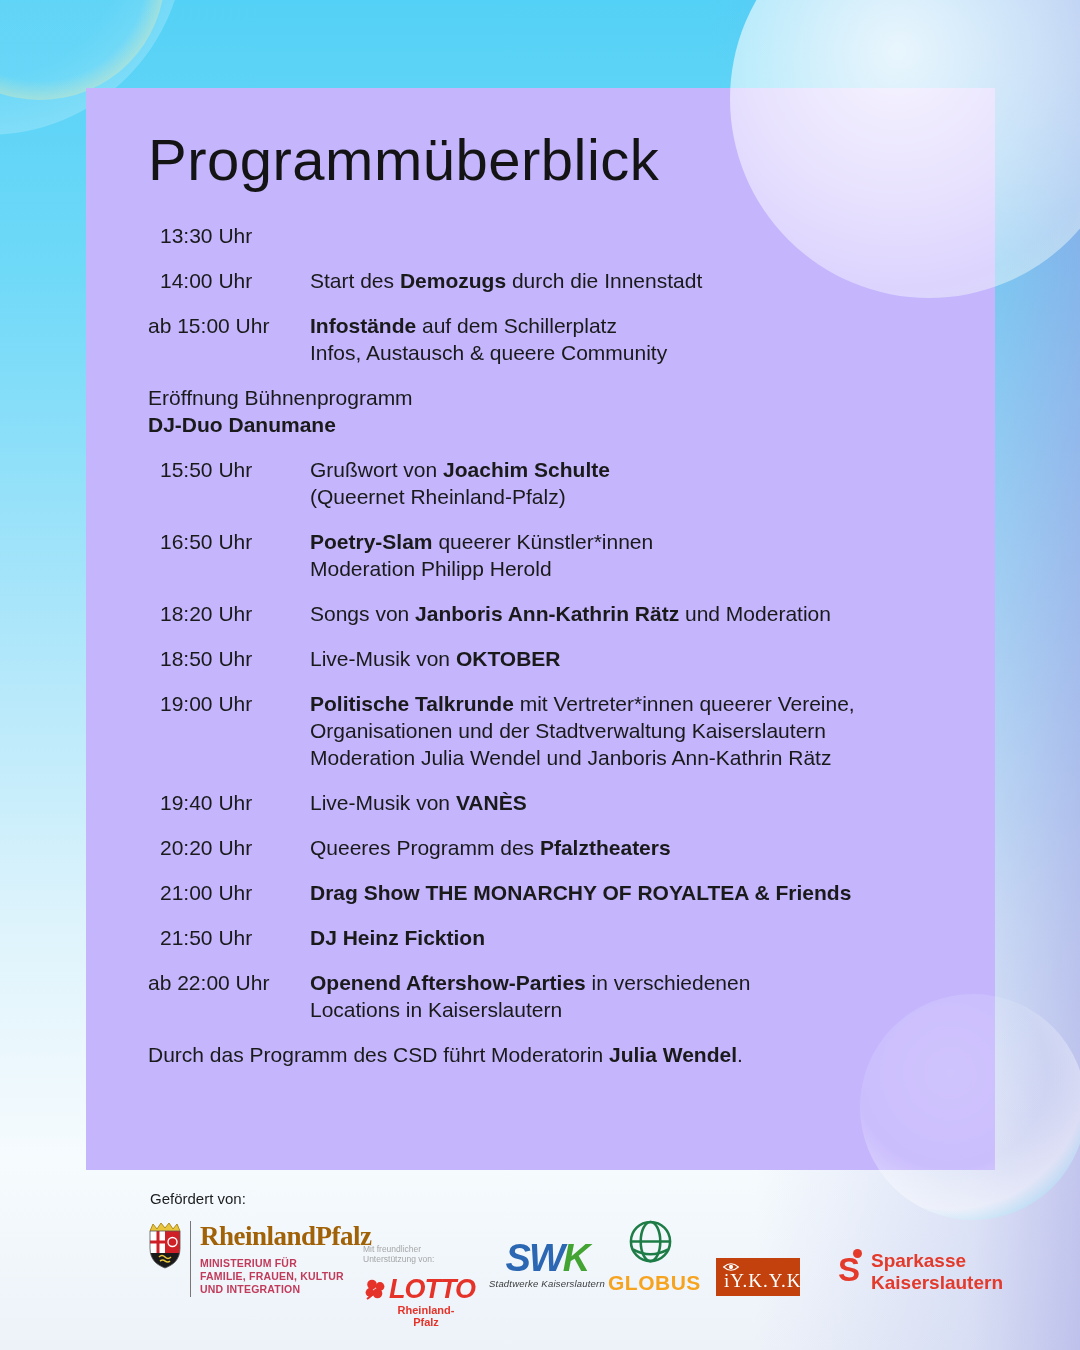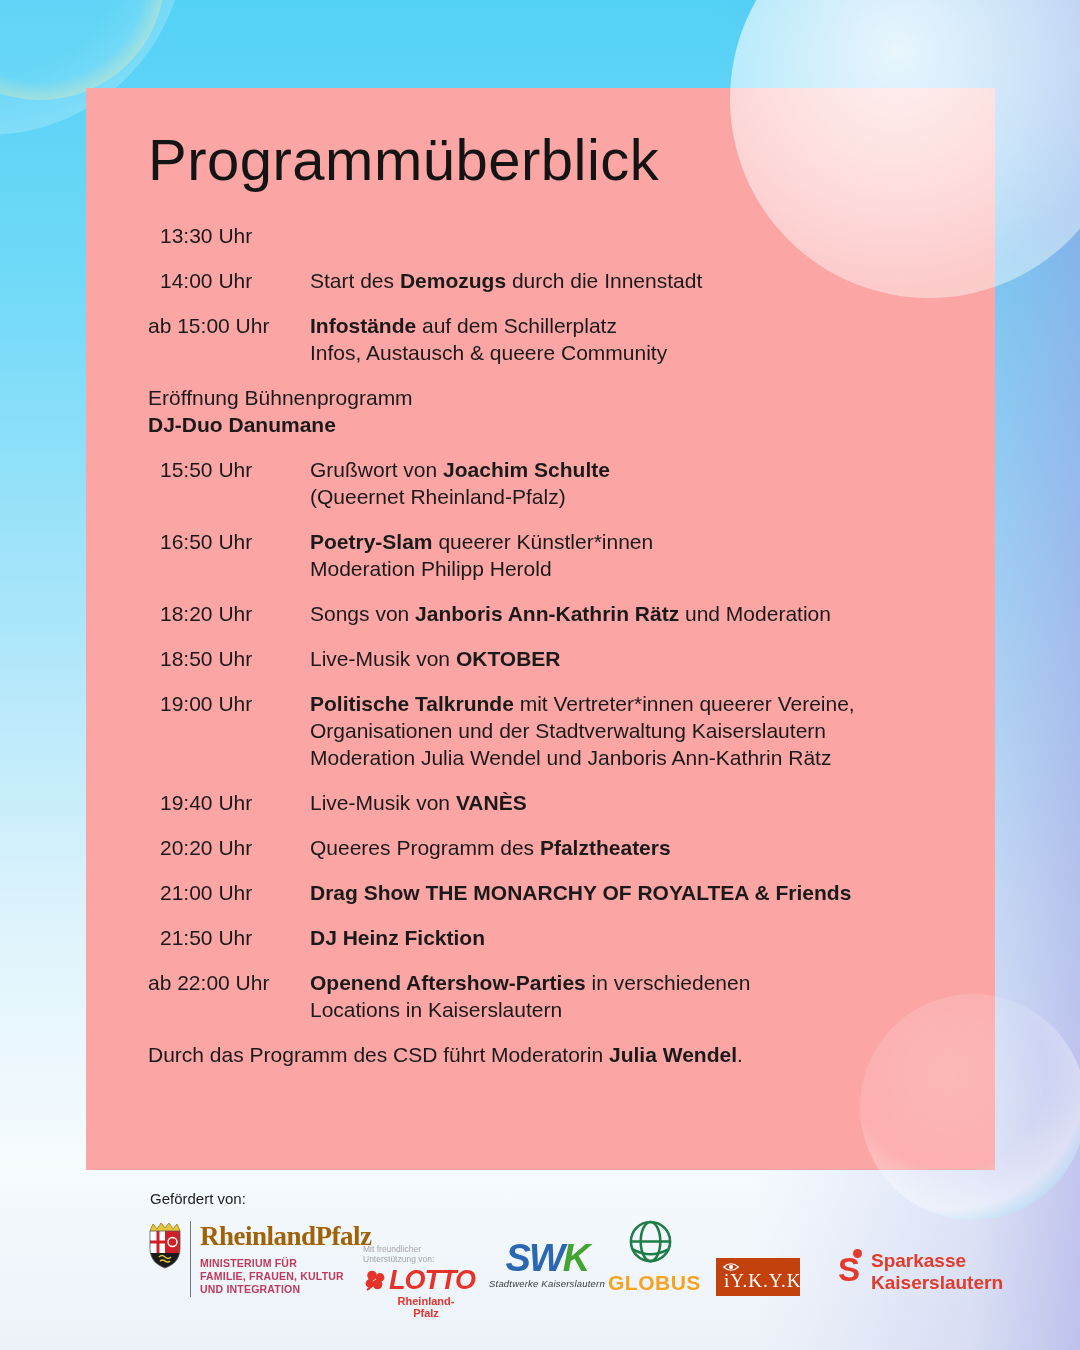--- a/index.html
+++ b/index.html
@@ -19,42 +19,42 @@
         rgba(185,245,215,0.42) 84%, rgba(250,235,160,0.45) 91%, rgba(255,255,255,0.28) 96%, rgba(255,255,255,0) 100%);}
   .b-tr{left:730px;top:-100px;width:398px;height:398px;z-index:3;
       background:radial-gradient(circle at 42% 38%, rgba(255,255,255,0.85) 0%, rgba(255,255,255,0.60) 45%,
         rgba(255,255,255,0.42) 70%, rgba(235,250,240,0.50) 84%, rgba(205,240,190,0.48) 92%,
         rgba(245,240,170,0.45) 96%, rgba(255,255,255,0.18) 100%);}
   .b-br{left:860px;top:994px;width:226px;height:226px;z-index:3;
       background:radial-gradient(circle at 40% 35%, rgba(255,255,255,0.20) 0%, rgba(255,255,255,0.12) 48%,
         rgba(255,255,255,0.42) 68%, rgba(150,225,245,0.55) 82%, rgba(140,170,235,0.50) 90%,
         rgba(250,240,150,0.35) 95%, rgba(255,255,255,0.25) 99%, rgba(255,255,255,0) 100%);}
 
-  .card{position:absolute;left:86px;top:88px;width:909px;height:1082px;background:#fca5a5;z-index:2;}
+  .card{position:absolute;left:86px;top:88px;width:909px;height:1082px;background:#c4b5fd;z-index:2;}
   .card-inner{padding:36px 40px 0 62px;}
   h1{margin:0 0 26px 0;font-size:58px;font-weight:300;letter-spacing:0.5px;color:#141414;line-height:72px;}
   .row{display:flex;margin-bottom:18px;font-size:21px;line-height:27px;color:#1a1a1a;}
   .time{flex:0 0 162px;width:162px;padding-left:12px;box-sizing:border-box;}
   .time.ab{padding-left:0;}
   .desc{flex:1;}
   b{font-weight:700;}
   .note{margin:0;font-size:21px;line-height:27px;color:#1a1a1a;}
 
   .funded{position:absolute;left:150px;top:1190px;font-size:15px;color:#1c1c1c;z-index:2;}
   .sponsor{position:absolute;z-index:2;}
   .rlp{left:147px;top:1221px;display:flex;align-items:flex-start;}
   .rlp-shield{width:36px;height:48px;}
   .rlp-div{width:1px;background:#777;height:76px;margin:0 9px 0 7px;}
   .rlp-word{font-family:"Liberation Serif",serif;font-size:27px;font-weight:700;letter-spacing:-0.5px;
             color:#a16207;line-height:27px;margin-top:2px;}
   .rlp-min{margin-top:7px;font-size:10.5px;font-weight:700;color:#c23a5a;line-height:13px;letter-spacing:0.2px;}
 
   .lotto{left:363px;top:1244px;width:112px;}
   .lotto-tag{font-size:8.5px;color:#a6a6a6;}
-  .lotto-row{display:flex;align-items:center;margin-top:3px;justify-content:space-between;}
+  .lotto-row{display:flex;align-items:center;margin-top:12px;justify-content:space-between;}
   .clover{width:24px;height:24px;margin-right:2px;flex:none;}
   .lotto-word{font-size:27px;font-style:italic;font-weight:800;color:#e5332a;letter-spacing:-1px;line-height:26px;}
   .lotto-sub{font-size:11px;font-weight:700;color:#e5332a;margin-top:2px;padding-left:26px;text-align:center;width:74px;}
 
   .swk{left:489px;top:1238px;text-align:center;}
   .swk-word{font-size:38px;font-style:italic;font-weight:800;letter-spacing:-2px;line-height:40px;}
   .swk-b{color:#2b67b2;} .swk-g{color:#43a433;}
   .swk-sub{font-size:9.5px;font-style:italic;color:#3a3a3a;letter-spacing:0.2px;}
 
   .globus{left:608px;top:1219px;width:84px;text-align:center;}

